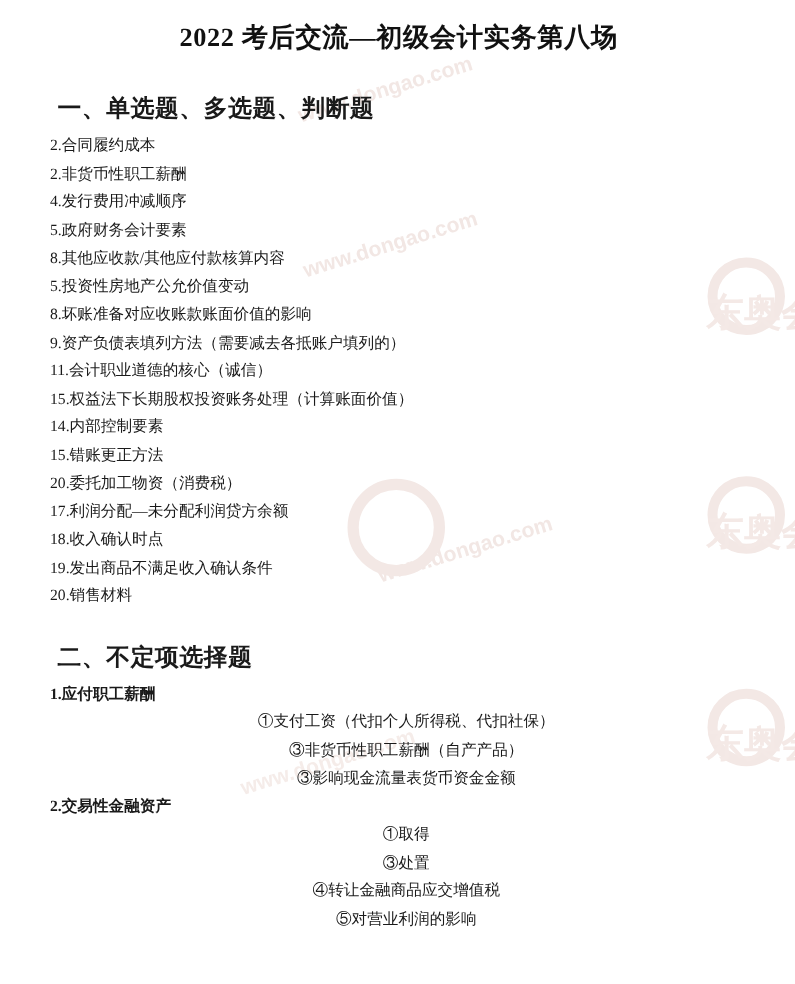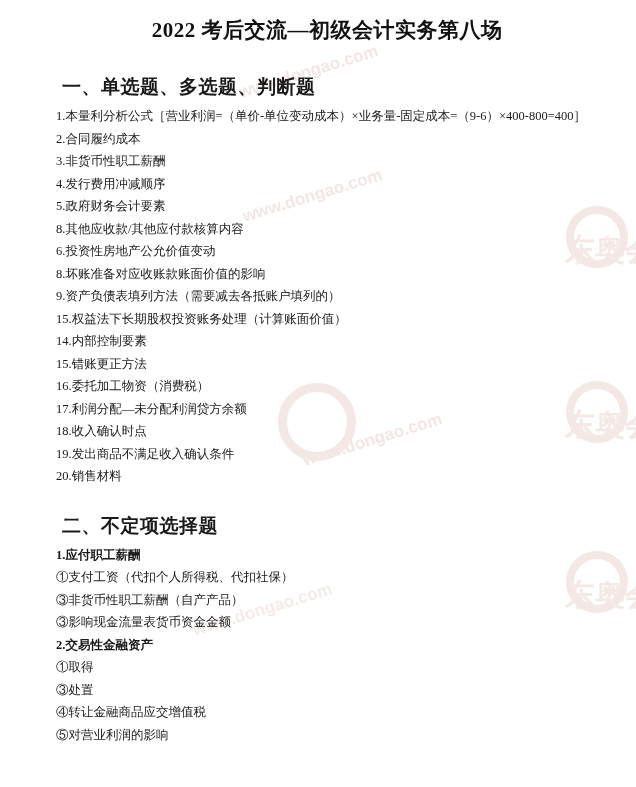--- a/index.html
+++ b/index.html
@@ -13,21 +13,21 @@
     font-family: "Liberation Serif", "DejaVu Serif", serif;
     color: #1a1a1a;
     position: relative;
     overflow: hidden;
   }
   .page {
     position: relative;
     width: 636px;
     height: 787px;
     box-sizing: border-box;
-    padding: 10px 26px 0 44px;
+    padding: 10px 26px 0 28px;
     z-index: 2;
   }
   .doc-title {
     text-align: center;
     font-size: 21px;
     font-weight: bold;
     letter-spacing: 0.5px;
     margin: 6px 0 14px 0;
     color: #111;
     font-family: "Liberation Serif", "DejaVu Serif", serif;
@@ -39,20 +39,21 @@
     letter-spacing: 0.5px;
   }
   .line {
     font-size: 12.5px;
     line-height: 1.0;
     margin: 0 0 10px 12px;
     white-space: nowrap;
   }
   .line.sub {
     margin-left: 12px;
+    text-align: center;
   }
   .line.bold {
     font-weight: bold;
   }
 
   
   .wm {
     position: absolute;
     z-index: 1;
     pointer-events: none;
@@ -136,33 +137,33 @@
 <div class="wm-big wm-big-1">东奥会计在线</div>
 <div class="wm-big wm-big-2">东奥会计在线</div>
 <div class="wm-big wm-big-3">东奥会计在线</div>
 
 <div class="page">
 
   <div class="doc-title">2022 考后交流—初级会计实务第八场</div>
 
   <div class="section-head">一、单选题、多选题、判断题</div>
 
-  <div class="line">1.本量利分析公式［营业利润=（单价-单位变动成本）×业务量-固定成本=（9-6）×400-800=400］</div>
   <div class="line">2.合同履约成本</div>
-  <div class="line">3.非货币性职工薪酬</div>
+  <div class="line">2.非货币性职工薪酬</div>
   <div class="line">4.发行费用冲减顺序</div>
   <div class="line">5.政府财务会计要素</div>
   <div class="line">8.其他应收款/其他应付款核算内容</div>
-  <div class="line">6.投资性房地产公允价值变动</div>
+  <div class="line">5.投资性房地产公允价值变动</div>
   <div class="line">8.坏账准备对应收账款账面价值的影响</div>
   <div class="line">9.资产负债表填列方法（需要减去各抵账户填列的）</div>
+  <div class="line">11.会计职业道德的核心（诚信）</div>
   <div class="line">15.权益法下长期股权投资账务处理（计算账面价值）</div>
   <div class="line">14.内部控制要素</div>
   <div class="line">15.错账更正方法</div>
-  <div class="line">16.委托加工物资（消费税）</div>
+  <div class="line">20.委托加工物资（消费税）</div>
   <div class="line">17.利润分配—未分配利润贷方余额</div>
   <div class="line">18.收入确认时点</div>
   <div class="line">19.发出商品不满足收入确认条件</div>
   <div class="line">20.销售材料</div>
 
   <div class="section-head">二、不定项选择题</div>
 
   <div class="line bold">1.应付职工薪酬</div>
   <div class="line sub">①支付工资（代扣个人所得税、代扣社保）</div>
   <div class="line sub">③非货币性职工薪酬（自产产品）</div>

